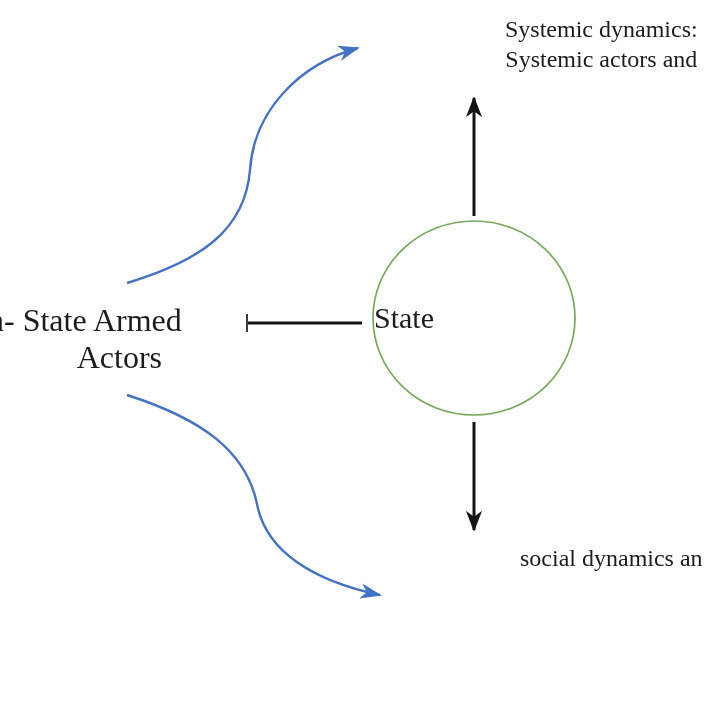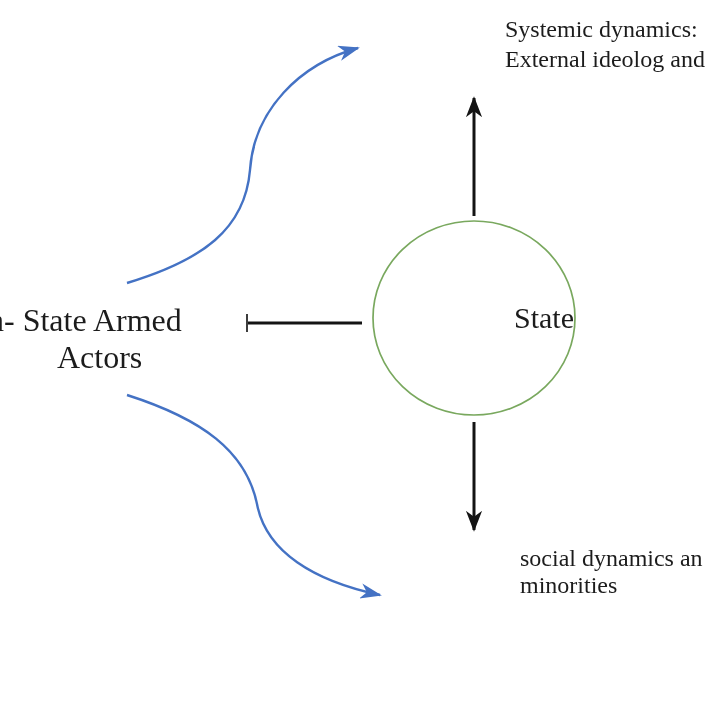--- a/index.html
+++ b/index.html
@@ -16,35 +16,36 @@
     color: #1c1c1c;
   }
   #canvas {
     position: absolute;
     left: 0;
     top: 0;
   }
   .txt {
     position: absolute;
     white-space: nowrap;
+    text-align: center;
   }
   .left-actor {
     left: -12px;
     top: 302px;
     font-size: 32px;
     line-height: 37px;
   }
   .left-actor .line2 {
     padding-left: 69px;
   }
   .state-label {
     left: 374px;
     top: 301px;
     width: 200px;
-    text-align: right;
+    text-align: left;
     font-size: 30px;
   }
   .systemic {
     left: 505px;
     top: 14px;
     font-size: 24px;
     line-height: 30px;
   }
   .substate {
     left: 520px;
@@ -82,19 +83,18 @@
 
 <div class="txt left-actor">
   <div class="line1">n- State Armed</div>
   <div class="line2">Actors</div>
 </div>
 
 <div class="txt state-label">State</div>
 
 <div class="txt systemic">
   <div>Systemic dynamics:</div>
-  <div>External ideolog and</div>
+  <div>Systemic actors and</div>
 </div>
 
 <div class="txt substate">
   <div>social dynamics an</div>
-  <div>minorities</div>
 </div>
 
 </body></html>

